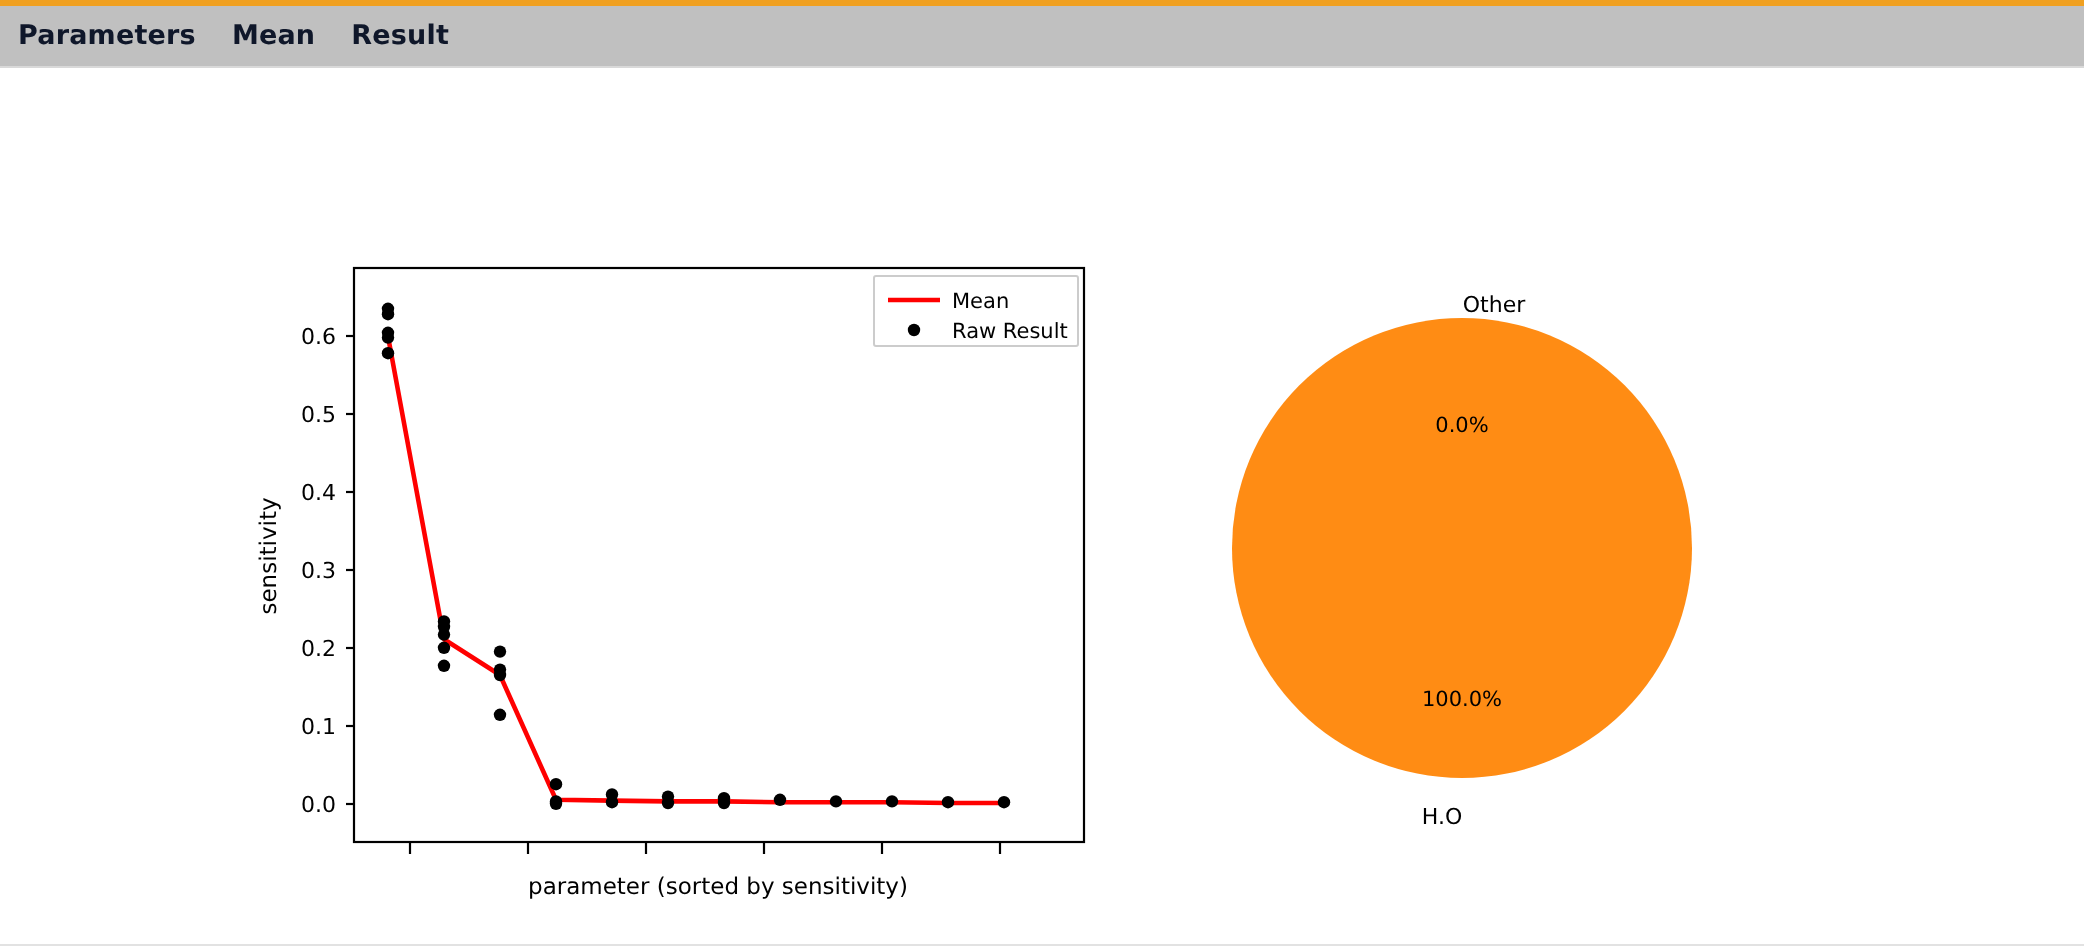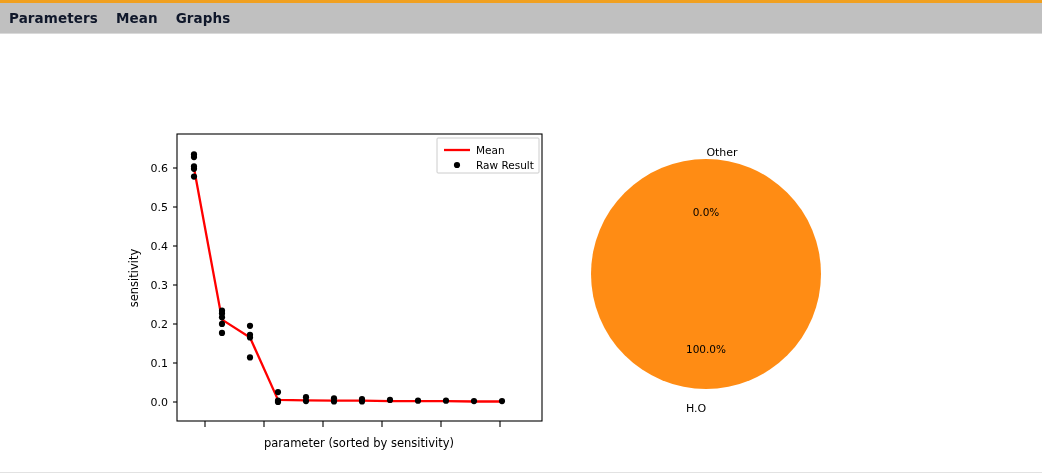--- a/index.html
+++ b/index.html
@@ -99,21 +99,21 @@
   }
   .legend-text {
     font-family: "DejaVu Sans", sans-serif;
     font-size: 10.5px;
     fill: #000000;
   }
 
   
   #pie-chart {
     position: absolute;
-    left: 568px;
+    left: 593px;
     top: 62px;
     width: 300px;
     height: 340px;
   }
   #pie-chart svg { display: block; }
   .pie-slice-label {
     font-family: "DejaVu Sans", sans-serif;
     font-size: 10.5px;
     fill: #000000;
     text-anchor: middle;
@@ -129,21 +129,21 @@
 <body>
 
 <div id="tabbar">
   <div class="tab">
     <span>Parameters</span>
   </div>
   <div class="tab">
     <span>Mean</span>
   </div>
   <div class="tab">
-    <span>Graphs</span>
+    <span>Result</span>
   </div>
 </div>
 
 <div id="content-panel">
   <div id="figure-area">
 
     <div id="line-chart">
       <svg width="440" height="360" viewBox="0 0 440 360" xmlns="http://www.w3.org/2000/svg">
 
         <rect x="57" y="38" width="365" height="287" fill="#ffffff" stroke="#000000" stroke-width="1.1"></rect>

